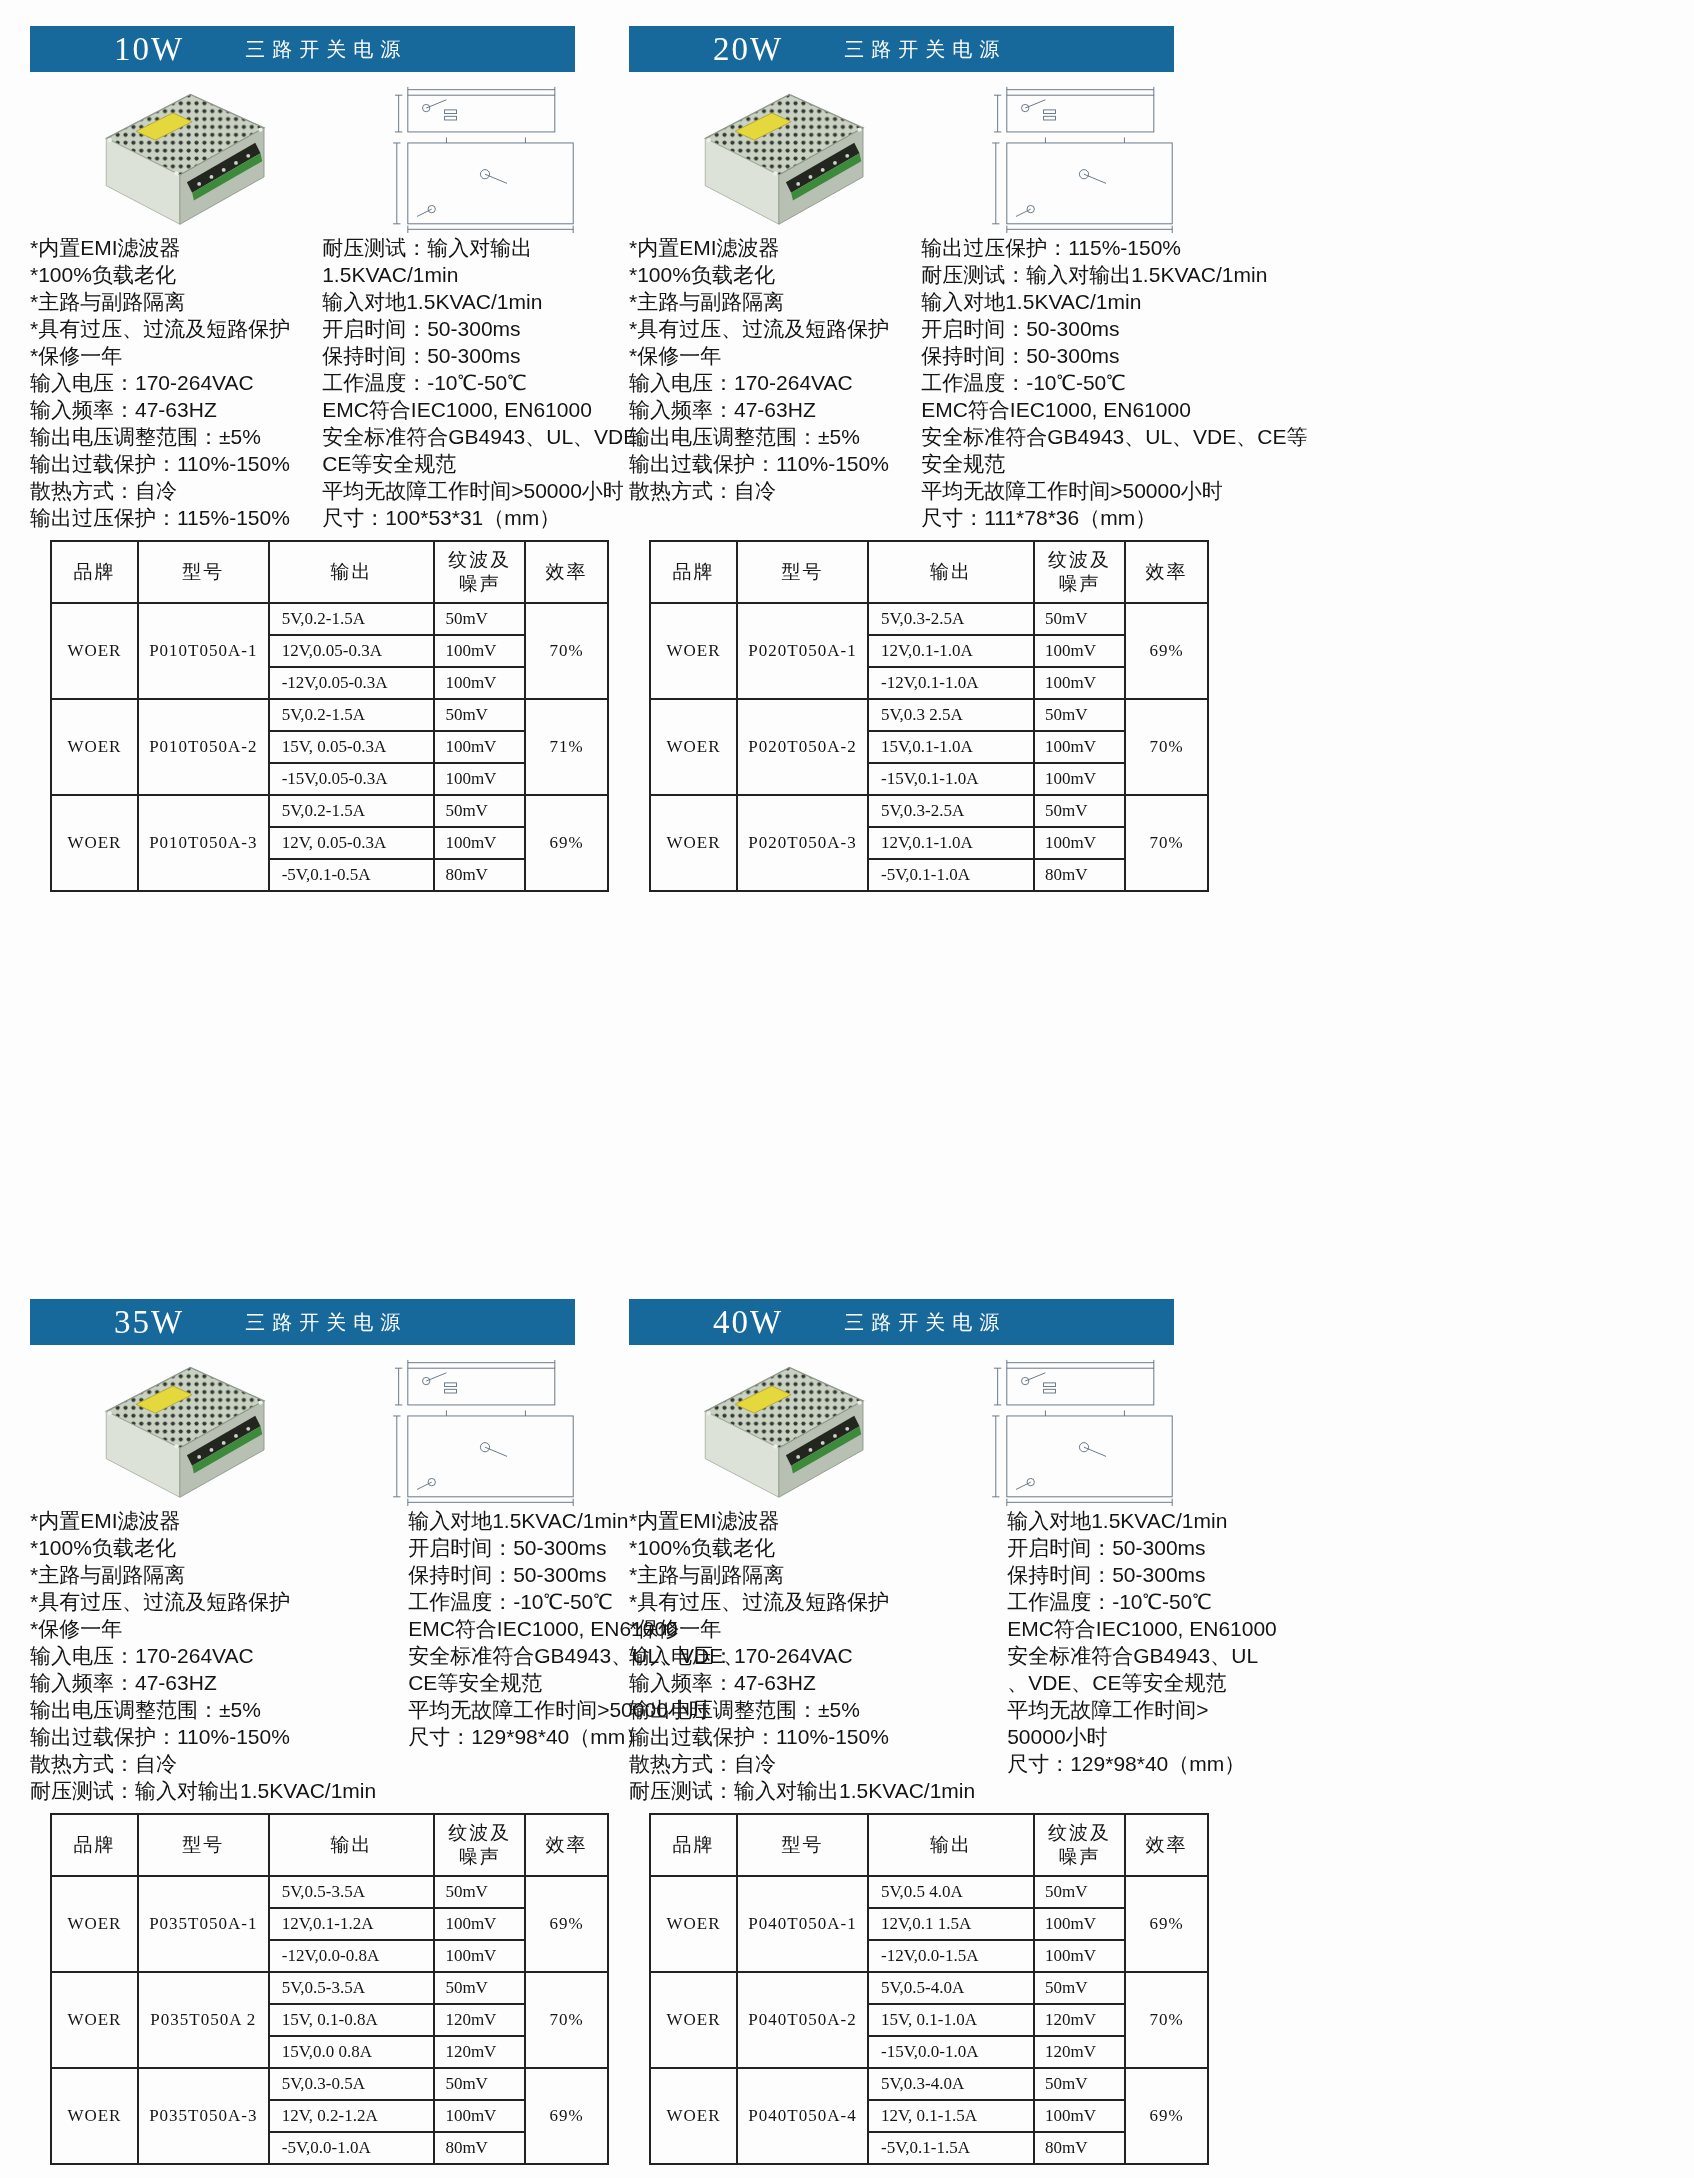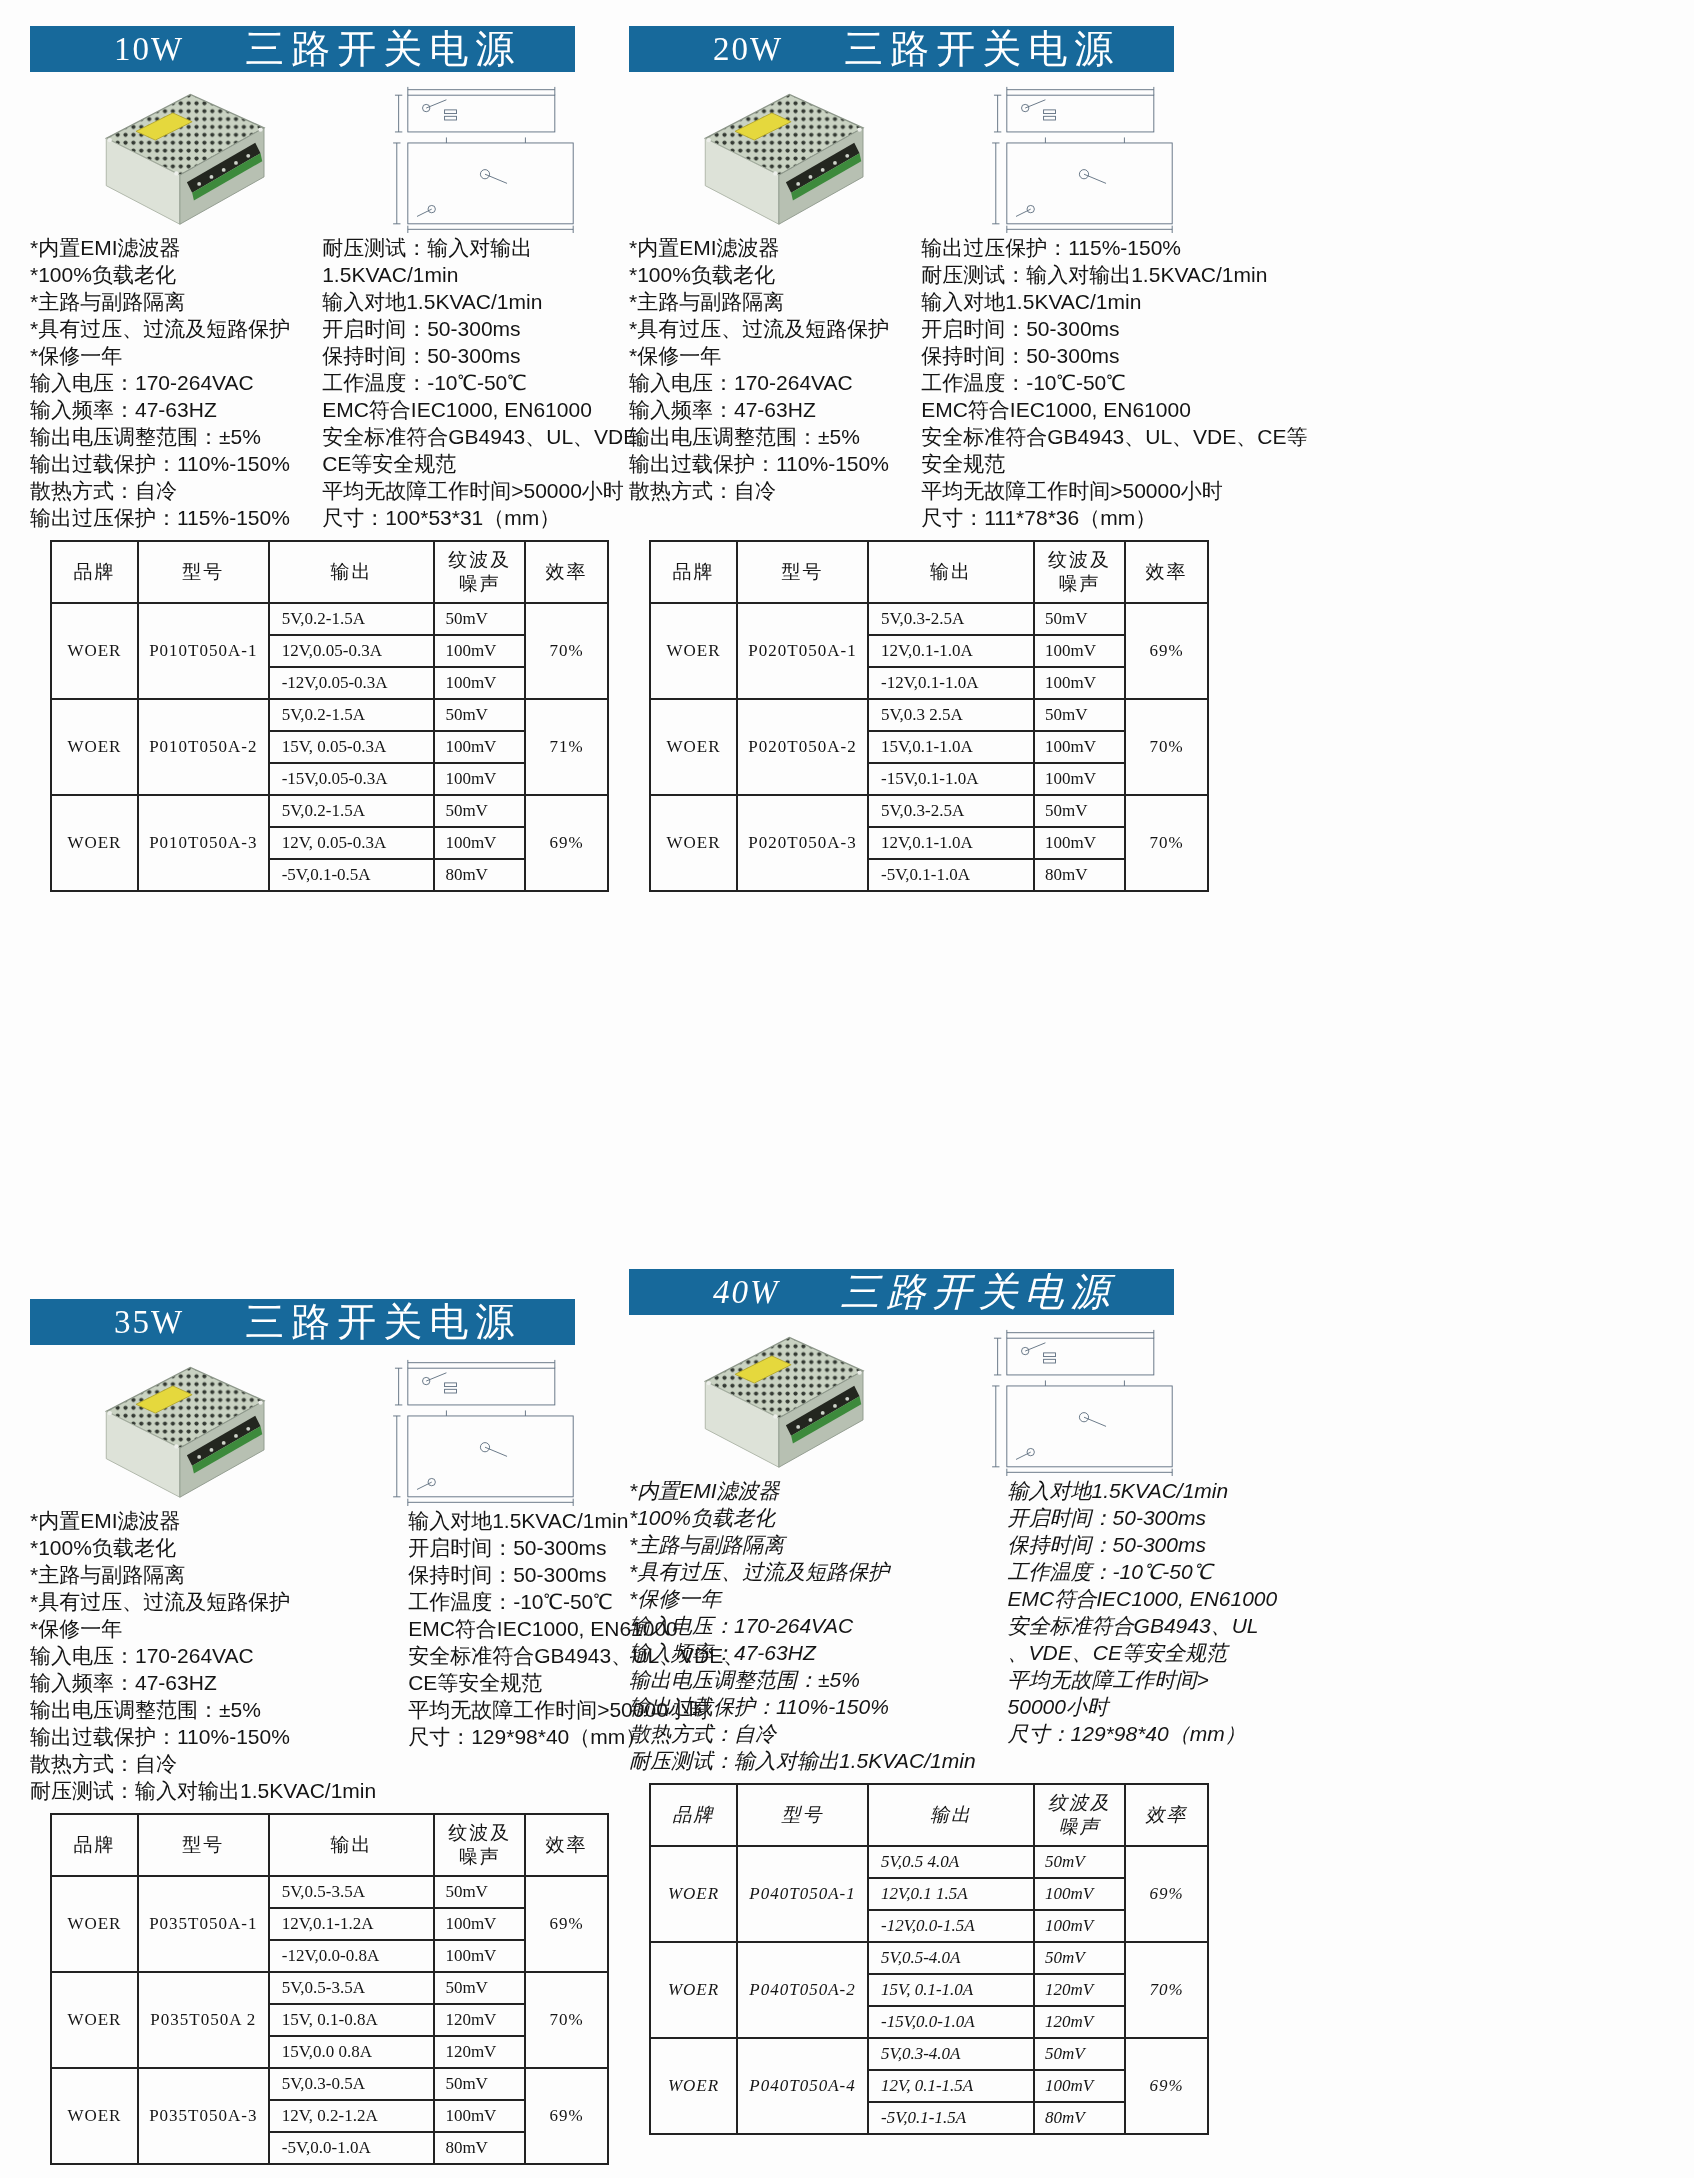--- a/index.html
+++ b/index.html
@@ -3,27 +3,27 @@
 <meta charset="utf-8">
 <style>
   html,body{margin:0;padding:0;background:#ffffff;}
   body{font-family:"Liberation Sans",sans-serif;color:#141414;}
   .page{position:relative;width:1695px;height:2178px;background:#fdfdfd;overflow:hidden;}
 
   .section{position:absolute;width:579px;}
   .s-tl{left:30px;top:26px;}
   .s-tr{left:629px;top:26px;width:1020px;}
   .s-bl{left:30px;top:1299px;}
-  .s-br{left:629px;top:1269px;width:1020px;font-style:italic;}
+  .s-br{left:629px;top:1299px;width:1020px;}
 
   .banner{width:545px;height:46px;background:var(--banner,#17699b);color:#fff;
     display:flex;align-items:center;box-sizing:border-box;padding-left:84px;
     font-family:"Liberation Serif",serif;}
   .banner .power{font-size:33px;letter-spacing:2px;}
-  .banner .name{font-size:39px;margin-left:61px;letter-spacing:7px;}
+  .banner .name{font-size:20px;margin-left:61px;letter-spacing:7px;}
 
   .media{display:flex;align-items:flex-start;margin-top:12px;height:150px;}
   .photo{width:203px;height:149px;margin-left:44px;flex:none;}
   .drawing{width:292px;height:147px;margin-left:28px;margin-top:2px;flex:none;}
 
   .specs{display:flex;margin-top:0;}
   .col{white-space:nowrap;font-size:21px;line-height:27px;}
   .col.right{margin-left:32px;}
   .spec-line{height:27px;}
 

